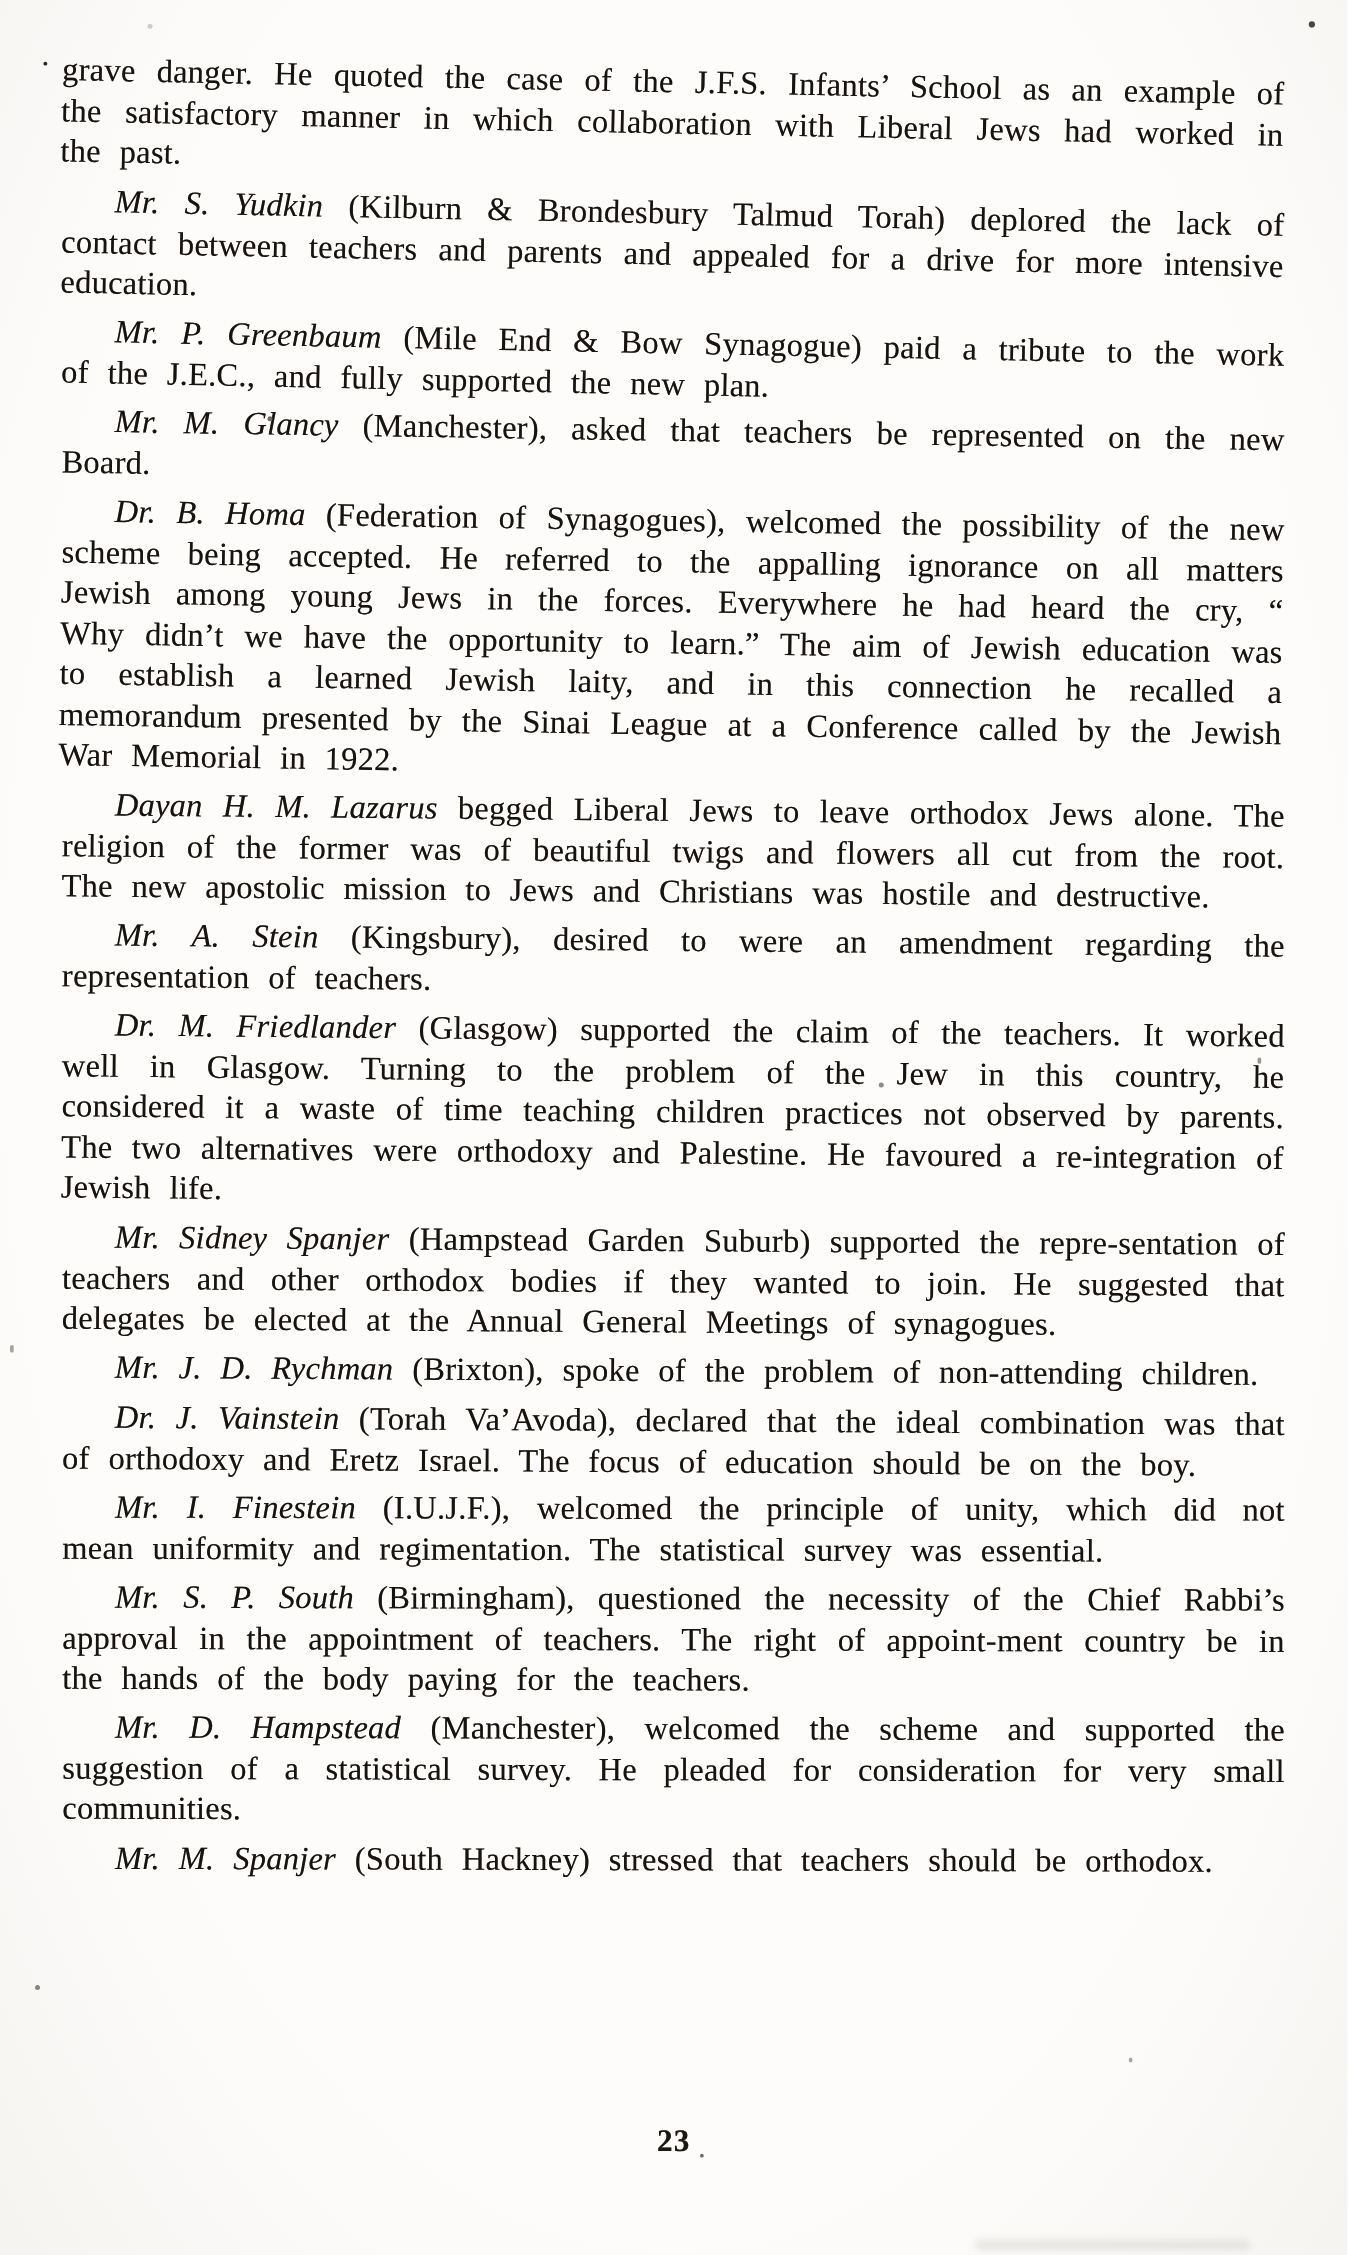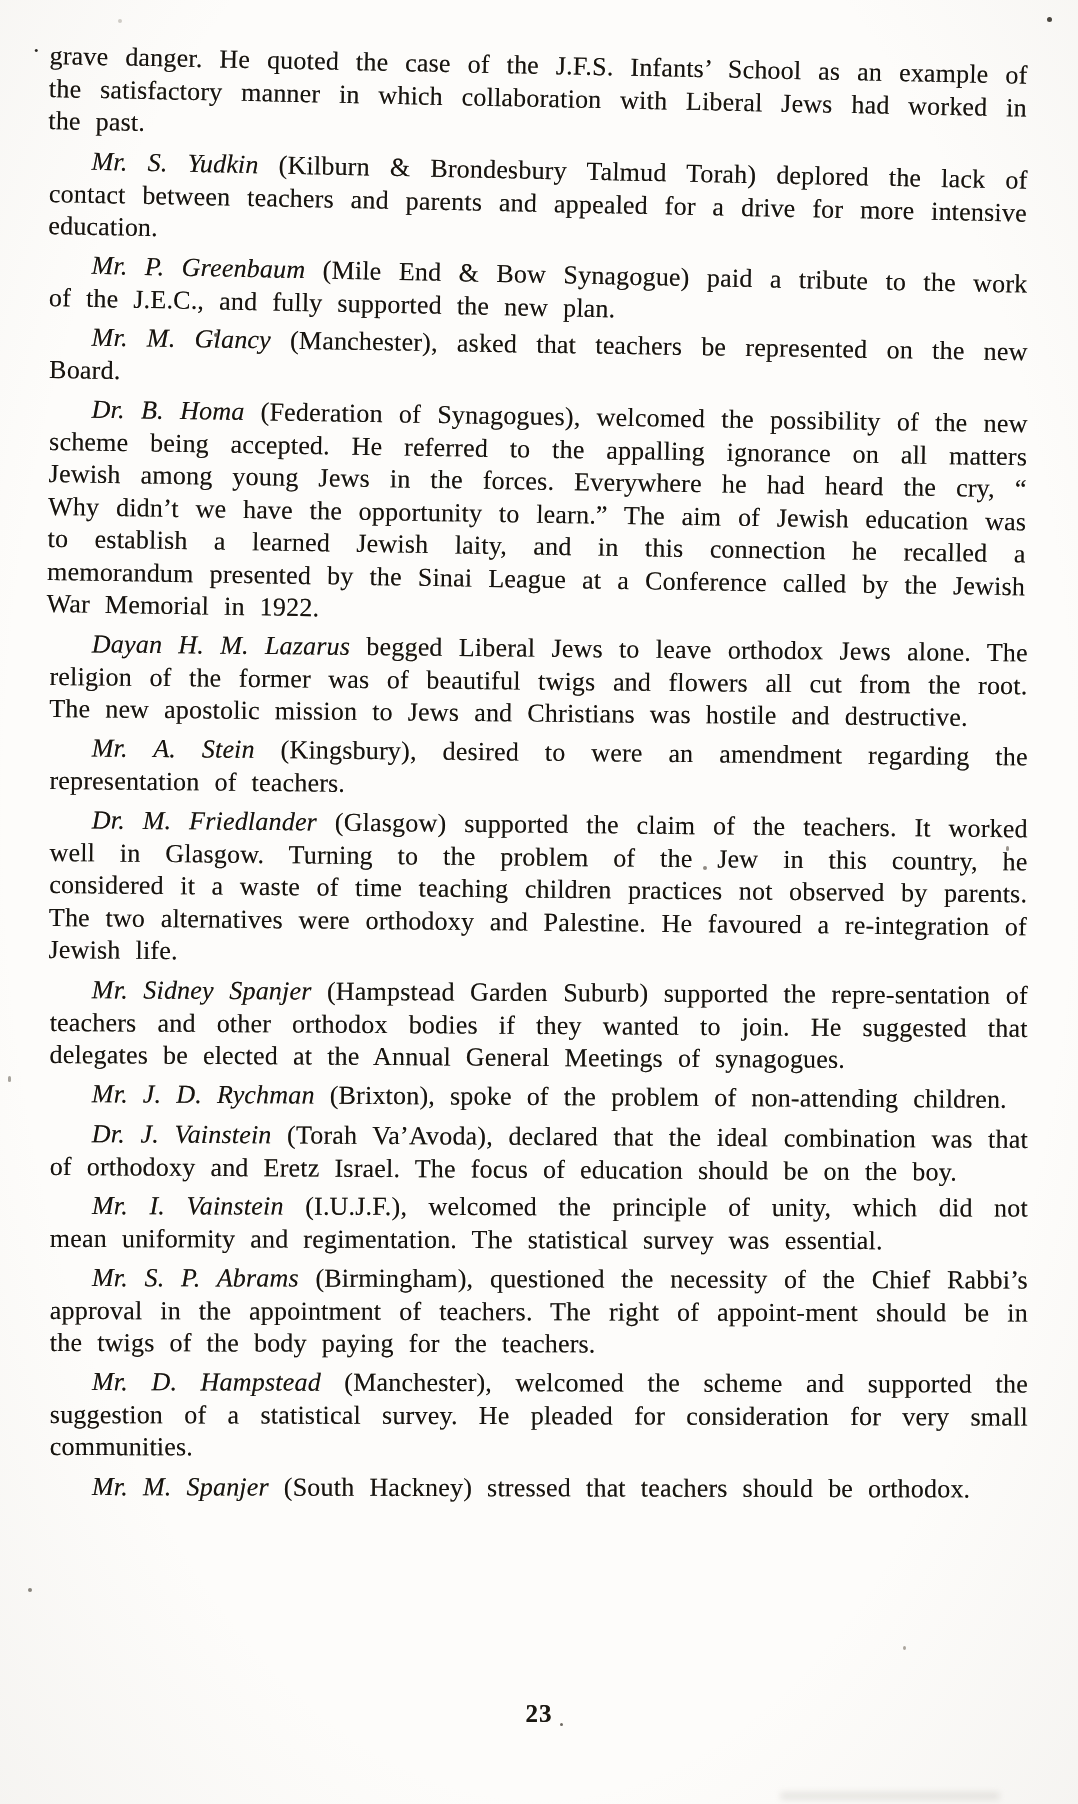--- a/index.html
+++ b/index.html
@@ -89,23 +89,23 @@
   <p class="para ind tilt-c"><span class="lead">Mr. A. Stein</span><span> (Kingsbury), desired to were an amendment regarding the representation of teachers.</span></p>
 
   <p class="para ind tilt-c"><span class="lead">Dr. M. Friedlander</span><span> (Glasgow) supported the claim of the teachers. It worked well in Glasgow. Turning to the problem of the Jew in this country, he considered it a waste of time teaching children practices not observed by parents. The two alternatives were orthodoxy and Palestine. He favoured a re-integration of Jewish life.</span></p>
 
   <p class="para ind tilt-d"><span class="lead">Mr. Sidney Spanjer</span><span> (Hampstead Garden Suburb) supported the repre-sentation of teachers and other orthodox bodies if they wanted to join. He suggested that delegates be elected at the Annual General Meetings of synagogues.</span></p>
 
   <p class="para ind tilt-d"><span class="lead">Mr. J. D. Rychman</span><span> (Brixton), spoke of the problem of non-attending children.</span></p>
 
   <p class="para ind tilt-d"><span class="lead">Dr. J. Vainstein</span><span> (Torah Va’Avoda), declared that the ideal combination was that of orthodoxy and Eretz Israel. The focus of education should be on the boy.</span></p>
 
-  <p class="para ind tilt-e"><span class="lead">Mr. I. Vainstein</span><span> (I.U.J.F.), welcomed the principle of unity, which did not mean uniformity and regimentation. The statistical survey was essential.</span></p>
+  <p class="para ind tilt-e"><span class="lead">Mr. I. Finestein</span><span> (I.U.J.F.), welcomed the principle of unity, which did not mean uniformity and regimentation. The statistical survey was essential.</span></p>
 
-  <p class="para ind tilt-e"><span class="lead">Mr. S. P. Abrams</span><span> (Birmingham), questioned the necessity of the Chief Rabbi’s approval in the appointment of teachers. The right of appoint-ment should be in the twigs of the body paying for the teachers.</span></p>
+  <p class="para ind tilt-e"><span class="lead">Mr. S. P. South</span><span> (Birmingham), questioned the necessity of the Chief Rabbi’s approval in the appointment of teachers. The right of appoint-ment country be in the hands of the body paying for the teachers.</span></p>
 
   <p class="para ind tilt-e"><span class="lead">Mr. D. Hampstead</span><span> (Manchester), welcomed the scheme and supported the suggestion of a statistical survey. He pleaded for consideration for very small communities.</span></p>
 
   <p class="para ind tilt-e"><span class="lead">Mr. M. Spanjer</span><span> (South Hackney) stressed that teachers should be orthodox.</span></p>
 
 </div>
 
 <div class="page-number">23</div>
 
 <div class="speck s1"></div>

